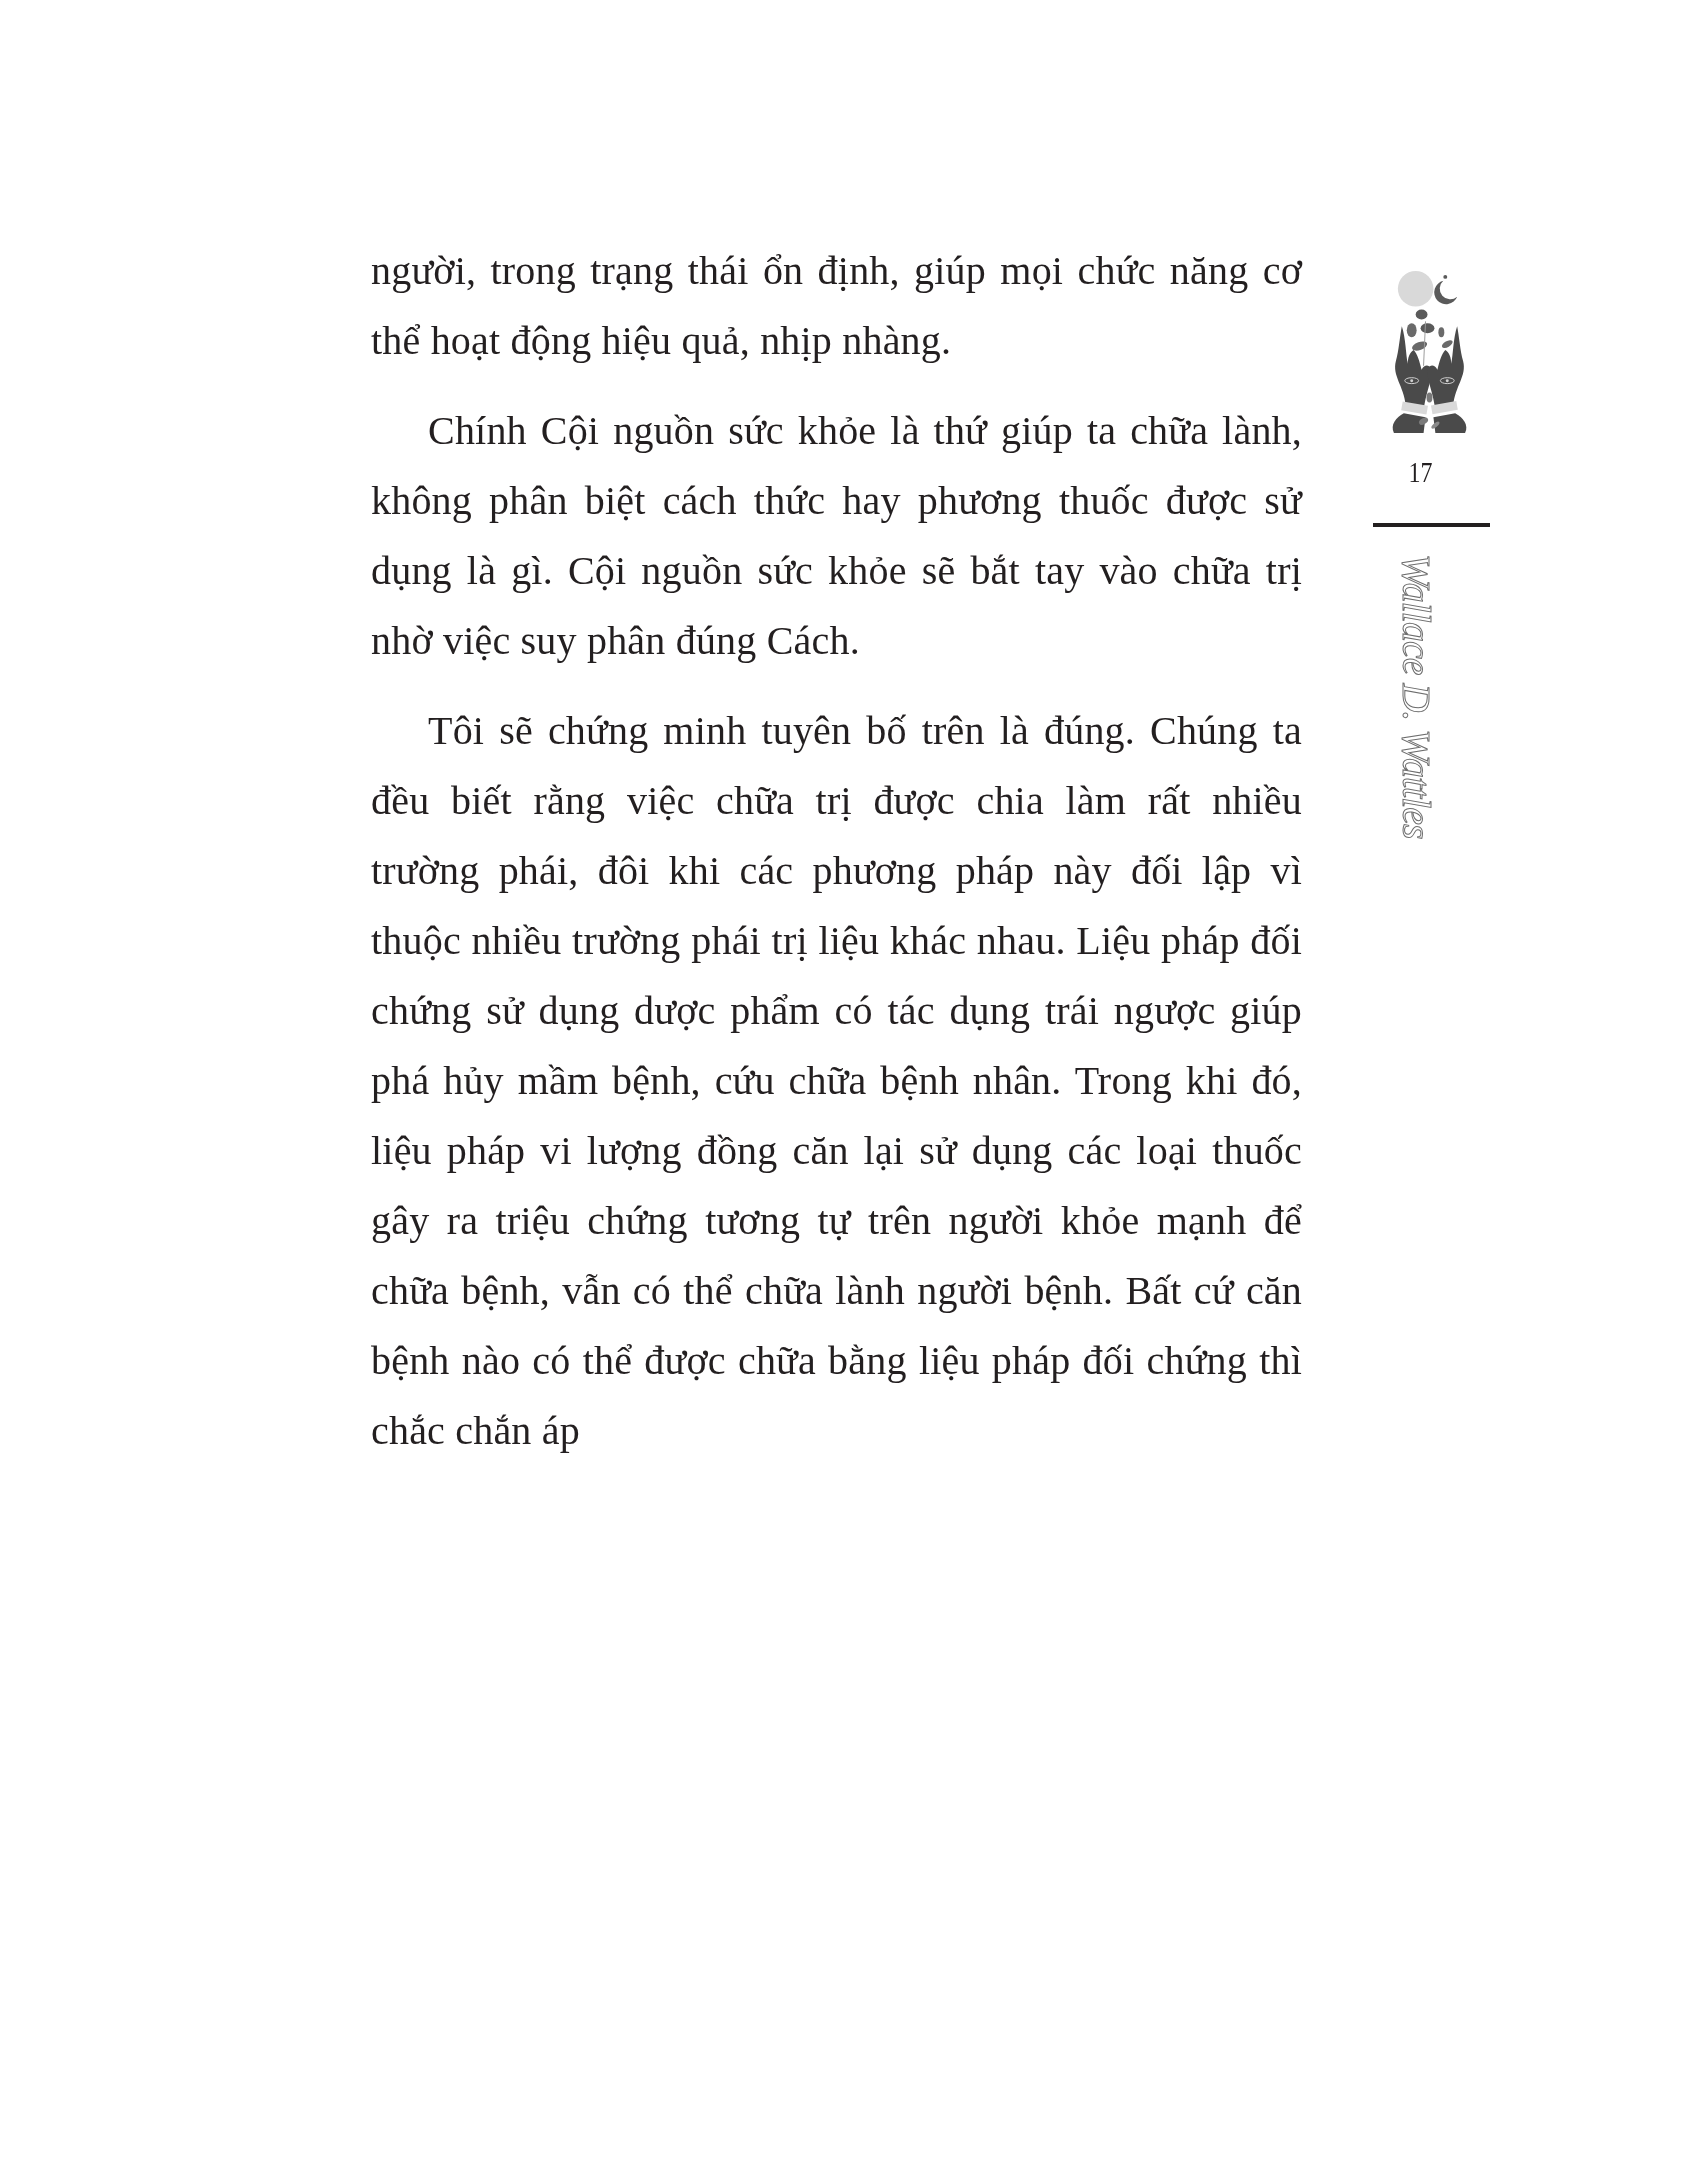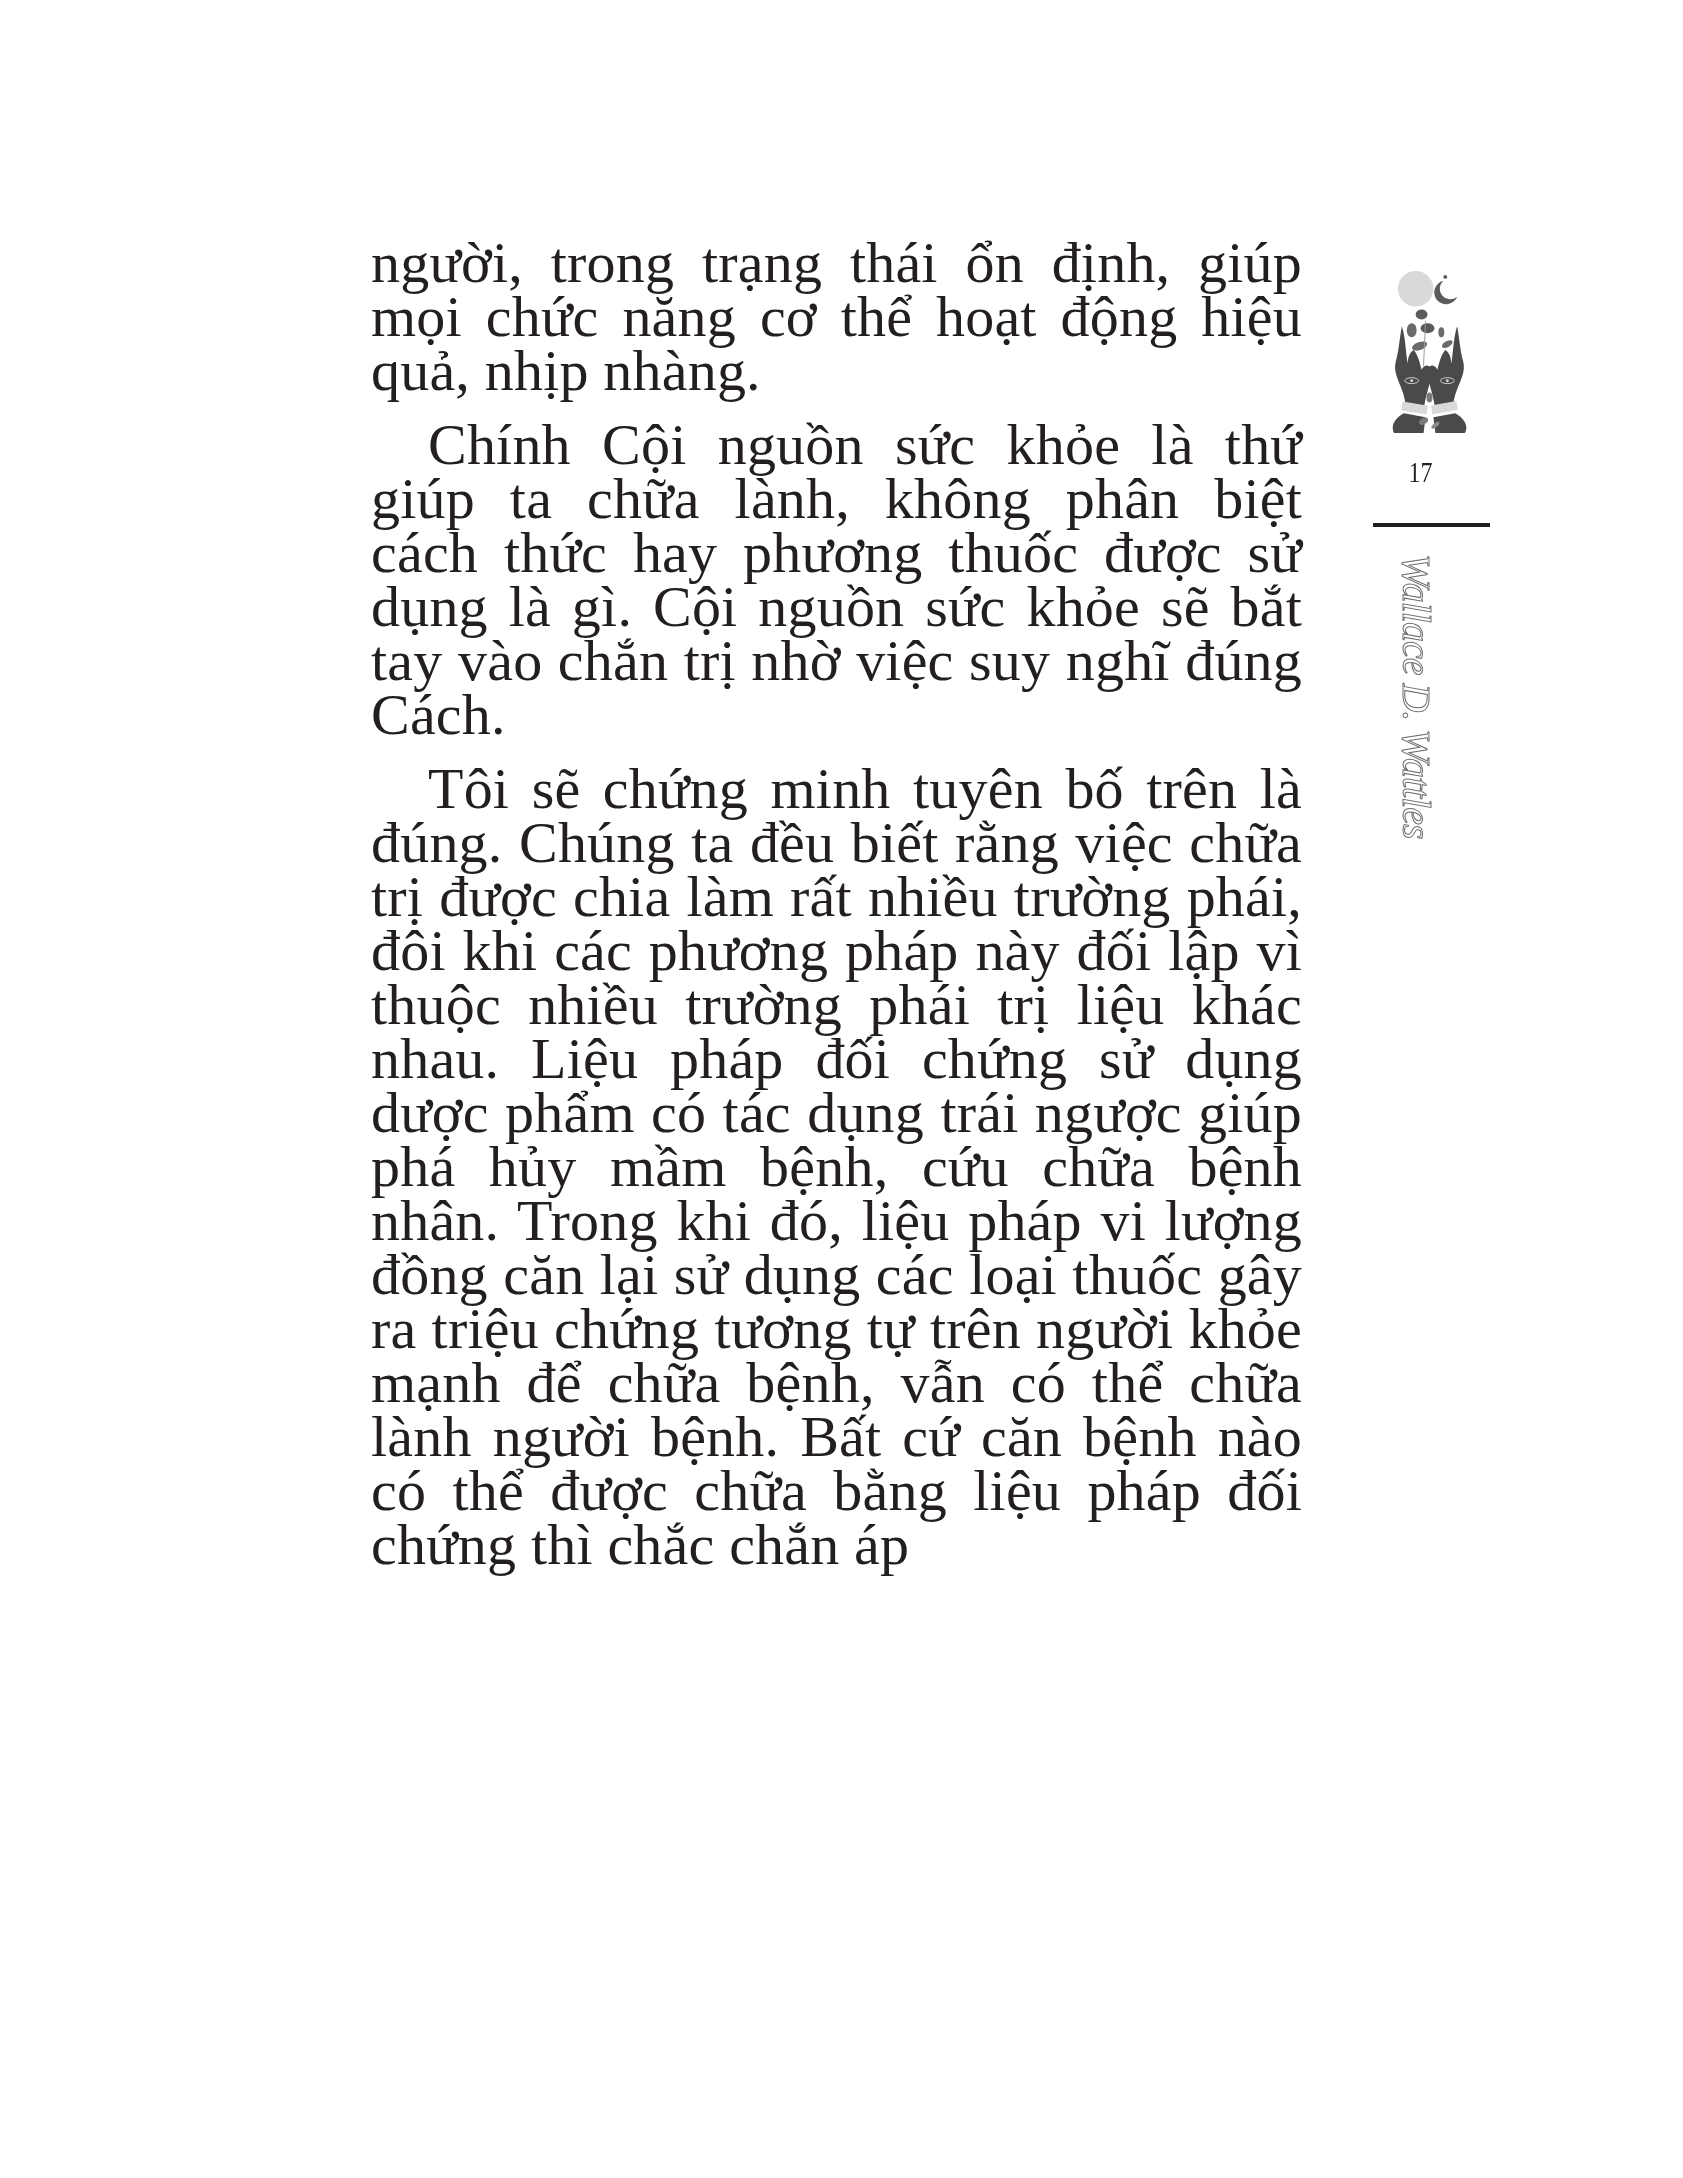--- a/index.html
+++ b/index.html
@@ -1,21 +1,21 @@
 <!DOCTYPE html>
 <html><head>
 <meta charset="utf-8">
 <style>
   html, body { margin: 0; padding: 0; background: #ffffff; }
   body { width: 1683px; height: 2178px; position: relative; overflow: hidden;
          font-family: "Liberation Serif", "DejaVu Serif", serif; color: #231f20; }
   .page { position: absolute; left: 0; top: 0; width: 1683px; height: 2178px; background: #fff; }
 
   .body-text { position: absolute; left: 371px; top: 236px; width: 931px; }
-  .para { margin: 0; font-size: 58px; line-height: 54px; text-align: justify;
+  .para { margin: 0; font-size: 40px; line-height: 70px; text-align: justify;
           text-align-last: left; letter-spacing: 0.2px; }
   .para + .para { margin-top: 20px; }
   .para.indent { text-indent: 57px; }
   .para.p1 { text-indent: 0; }
 
   .side { position: absolute; left: 1356px; top: 257px; width: 139px; }
   .illustration { position: absolute; left: 8px; top: 10px; width: 129px; height: 168px; }
   .page-number { position: absolute; left: 0; top: 198px; width: 129px; text-align: center;
                  font-size: 30px; font-family: "Liberation Serif", serif; color: #231f20;
                  transform: scaleX(0.8); }
@@ -27,21 +27,21 @@
                  font-family: "Liberation Serif", serif; color: #ffffff;
                  -webkit-text-stroke: 1px #6d6d6d; letter-spacing: -1px; }
 </style>
 </head>
 <body>
 
 <div class="page">
 
   <div class="body-text">
     <p class="para p1">người, trong trạng thái ổn định, giúp mọi chức năng cơ thể hoạt động hiệu quả, nhịp nhàng.</p>
-    <p class="para indent">Chính Cội nguồn sức khỏe là thứ giúp ta chữa lành, không phân biệt cách thức hay phương thuốc được sử dụng là gì. Cội nguồn sức khỏe sẽ bắt tay vào chắn trị nhờ việc suy nghĩ đúng Cách.</p>
+    <p class="para indent">Chính Cội nguồn sức khỏe là thứ giúp ta chữa lành, không phân biệt cách thức hay phương thuốc được sử dụng là gì. Cội nguồn sức khỏe sẽ bắt tay vào chữa trị nhờ việc suy phân đúng Cách.</p>
     <p class="para indent">Tôi sẽ chứng minh tuyên bố trên là đúng. Chúng ta đều biết rằng việc chữa trị được chia làm rất nhiều trường phái, đôi khi các phương pháp này đối lập vì thuộc nhiều trường phái trị liệu khác nhau. Liệu pháp đối chứng sử dụng dược phẩm có tác dụng trái ngược giúp phá hủy mầm bệnh, cứu chữa bệnh nhân. Trong khi đó, liệu pháp vi lượng đồng căn lại sử dụng các loại thuốc gây ra triệu chứng tương tự trên người khỏe mạnh để chữa bệnh, vẫn có thể chữa lành người bệnh. Bất cứ căn bệnh nào có thể được chữa bằng liệu pháp đối chứng thì chắc chắn áp</p>
   </div>
 
   <div class="side">
     <svg class="illustration" viewBox="0 0 130 170">
 
       <circle cx="52" cy="22" r="18" fill="#d9d9d9"></circle>
 
       <path d="M80 14 a12 12 0 1 0 14 16 a9 9 0 1 1 -14 -16z" fill="#5a5a5a"></path>
       <circle cx="82" cy="10" r="2" fill="#5a5a5a"></circle>

